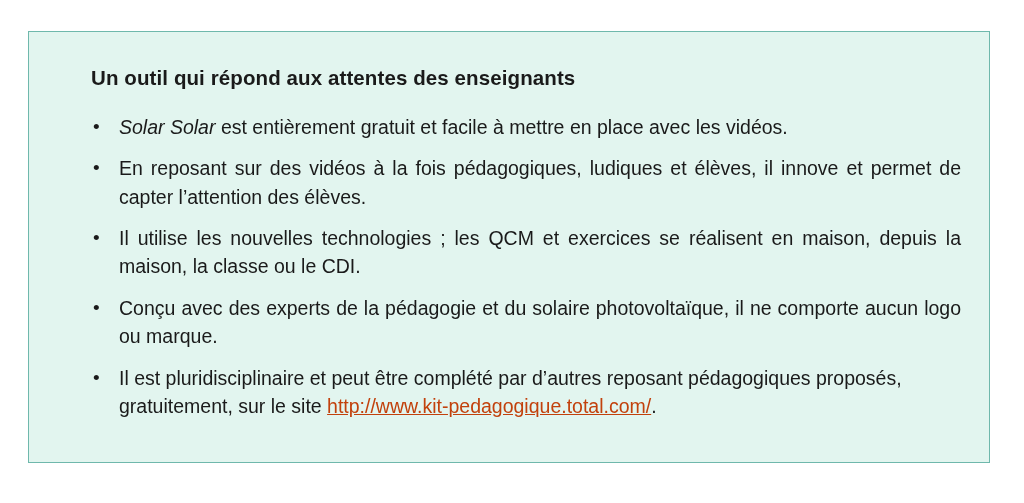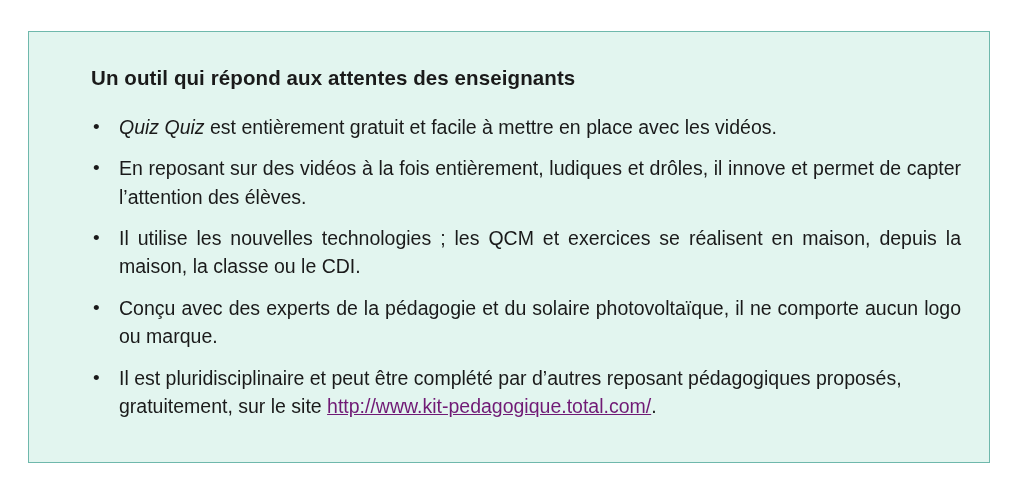--- a/index.html
+++ b/index.html
@@ -63,42 +63,42 @@
     color: #1a1a1a;
   }
   .justify {
     text-align: justify;
     text-justify: inter-word;
   }
   .italic {
     font-style: italic;
   }
   .link {
-    color: #701a75;
+    color: #c2410c;
     text-decoration: underline;
   }
 </style>
 </head>
 <body>
 
 <div class="page">
   <div class="callout-box">
 
     <h2 class="callout-title">Un outil qui répond aux attentes des enseignants</h2>
 
     <ul class="bullet-list">
 
       <li class="bullet-item">
         <span class="bullet-dot">•</span>
-        <span class="italic">Quiz Quiz</span><span> est entièrement gratuit et facile à mettre en place avec les vidéos.</span>
+        <span class="italic">Solar Solar</span><span> est entièrement gratuit et facile à mettre en place avec les vidéos.</span>
       </li>
 
       <li class="bullet-item justify">
         <span class="bullet-dot">•</span>
-        <span>En reposant sur des vidéos à la fois entièrement, ludiques et drôles, il innove et permet de capter l’attention des élèves.</span>
+        <span>En reposant sur des vidéos à la fois pédagogiques, ludiques et élèves, il innove et permet de capter l’attention des élèves.</span>
       </li>
 
       <li class="bullet-item justify">
         <span class="bullet-dot">•</span>
         <span>Il utilise les nouvelles technologies ; les QCM et exercices se réalisent en maison, depuis la maison, la classe ou le CDI.</span>
       </li>
 
       <li class="bullet-item justify">
         <span class="bullet-dot">•</span>
         <span>Conçu avec des experts de la pédagogie et du solaire photovoltaïque, il ne comporte aucun logo ou marque.</span>

